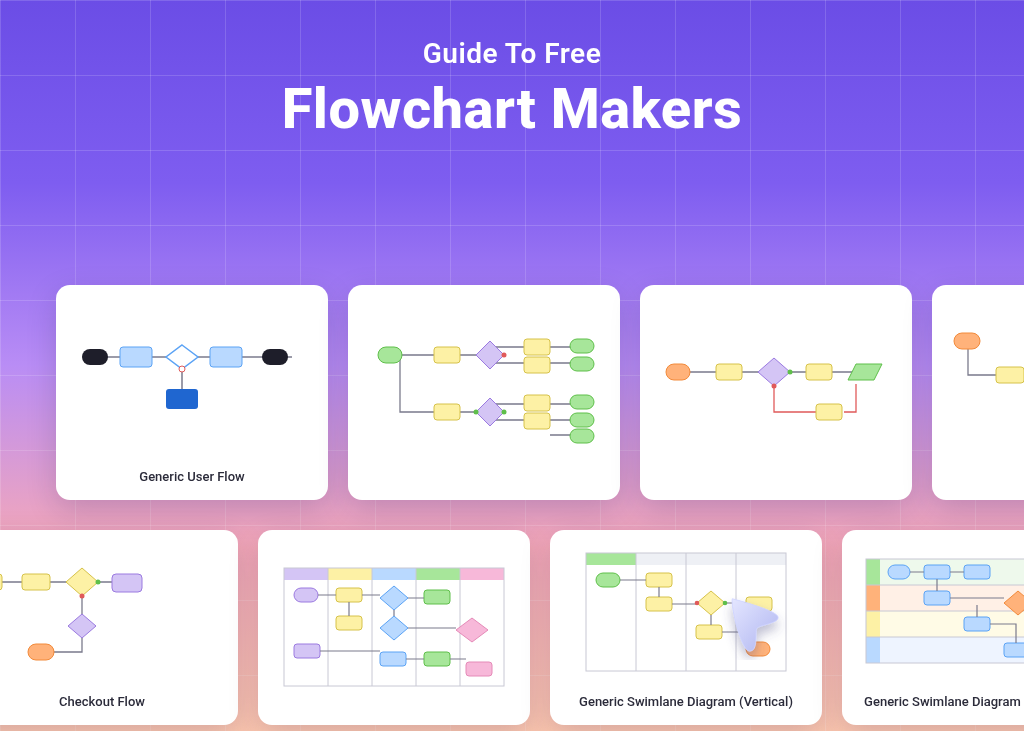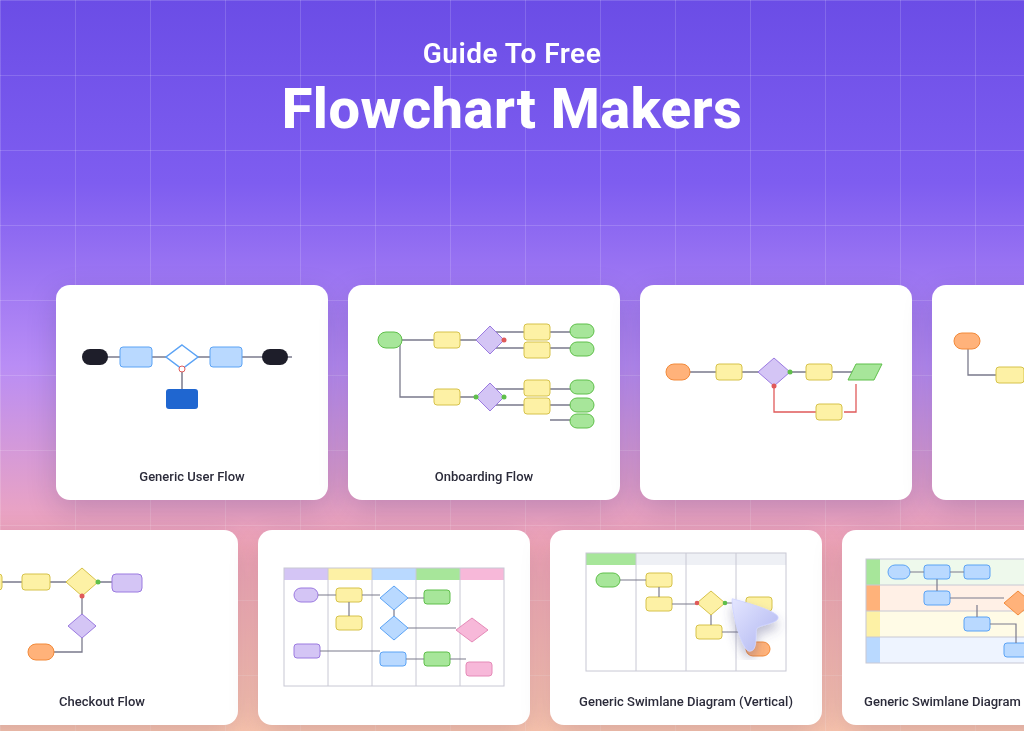--- a/index.html
+++ b/index.html
@@ -145,21 +145,20 @@
           <rect x="160" y="68" width="26" height="16" rx="3" fill="#fdf1a5" stroke="#d6c24a"></rect>
           <rect x="160" y="86" width="26" height="16" rx="3" fill="#fdf1a5" stroke="#d6c24a"></rect>
           <rect x="206" y="68" width="24" height="14" rx="7" fill="#a7e69a" stroke="#5fbf4a"></rect>
           <rect x="206" y="86" width="24" height="14" rx="7" fill="#a7e69a" stroke="#5fbf4a"></rect>
           <rect x="206" y="102" width="24" height="14" rx="7" fill="#a7e69a" stroke="#5fbf4a"></rect>
           <circle cx="140" cy="28" r="2.5" fill="#e05a5a"></circle>
           <circle cx="140" cy="85" r="2.5" fill="#5fbf4a"></circle>
           <circle cx="112" cy="85" r="2.5" fill="#5fbf4a"></circle>
         </svg>
       </div>
-      <div class="card-label">Onboarding Flow</div>
     </div>
 
     <div class="card">
       <div class="thumb">
         <svg viewBox="0 0 240 120" width="240" height="120">
           <path d="M32 40 H60 M86 40 H110 M126 40 H150 M176 40 H200" stroke="#7a7a8c" stroke-width="1.3"></path>
           <path d="M118 52 V80 H176 M188 80 H200 V52" stroke="#e05a5a" stroke-width="1.3" fill="none"></path>
           <rect x="10" y="32" width="24" height="16" rx="8" fill="#ffb27a" stroke="#f28a3a"></rect>
           <rect x="60" y="32" width="26" height="16" rx="3" fill="#fdf1a5" stroke="#d6c24a"></rect>
           <polygon points="118,26 134,40 118,54 102,40" fill="#d4c5f5" stroke="#9b7ae0"></polygon>

